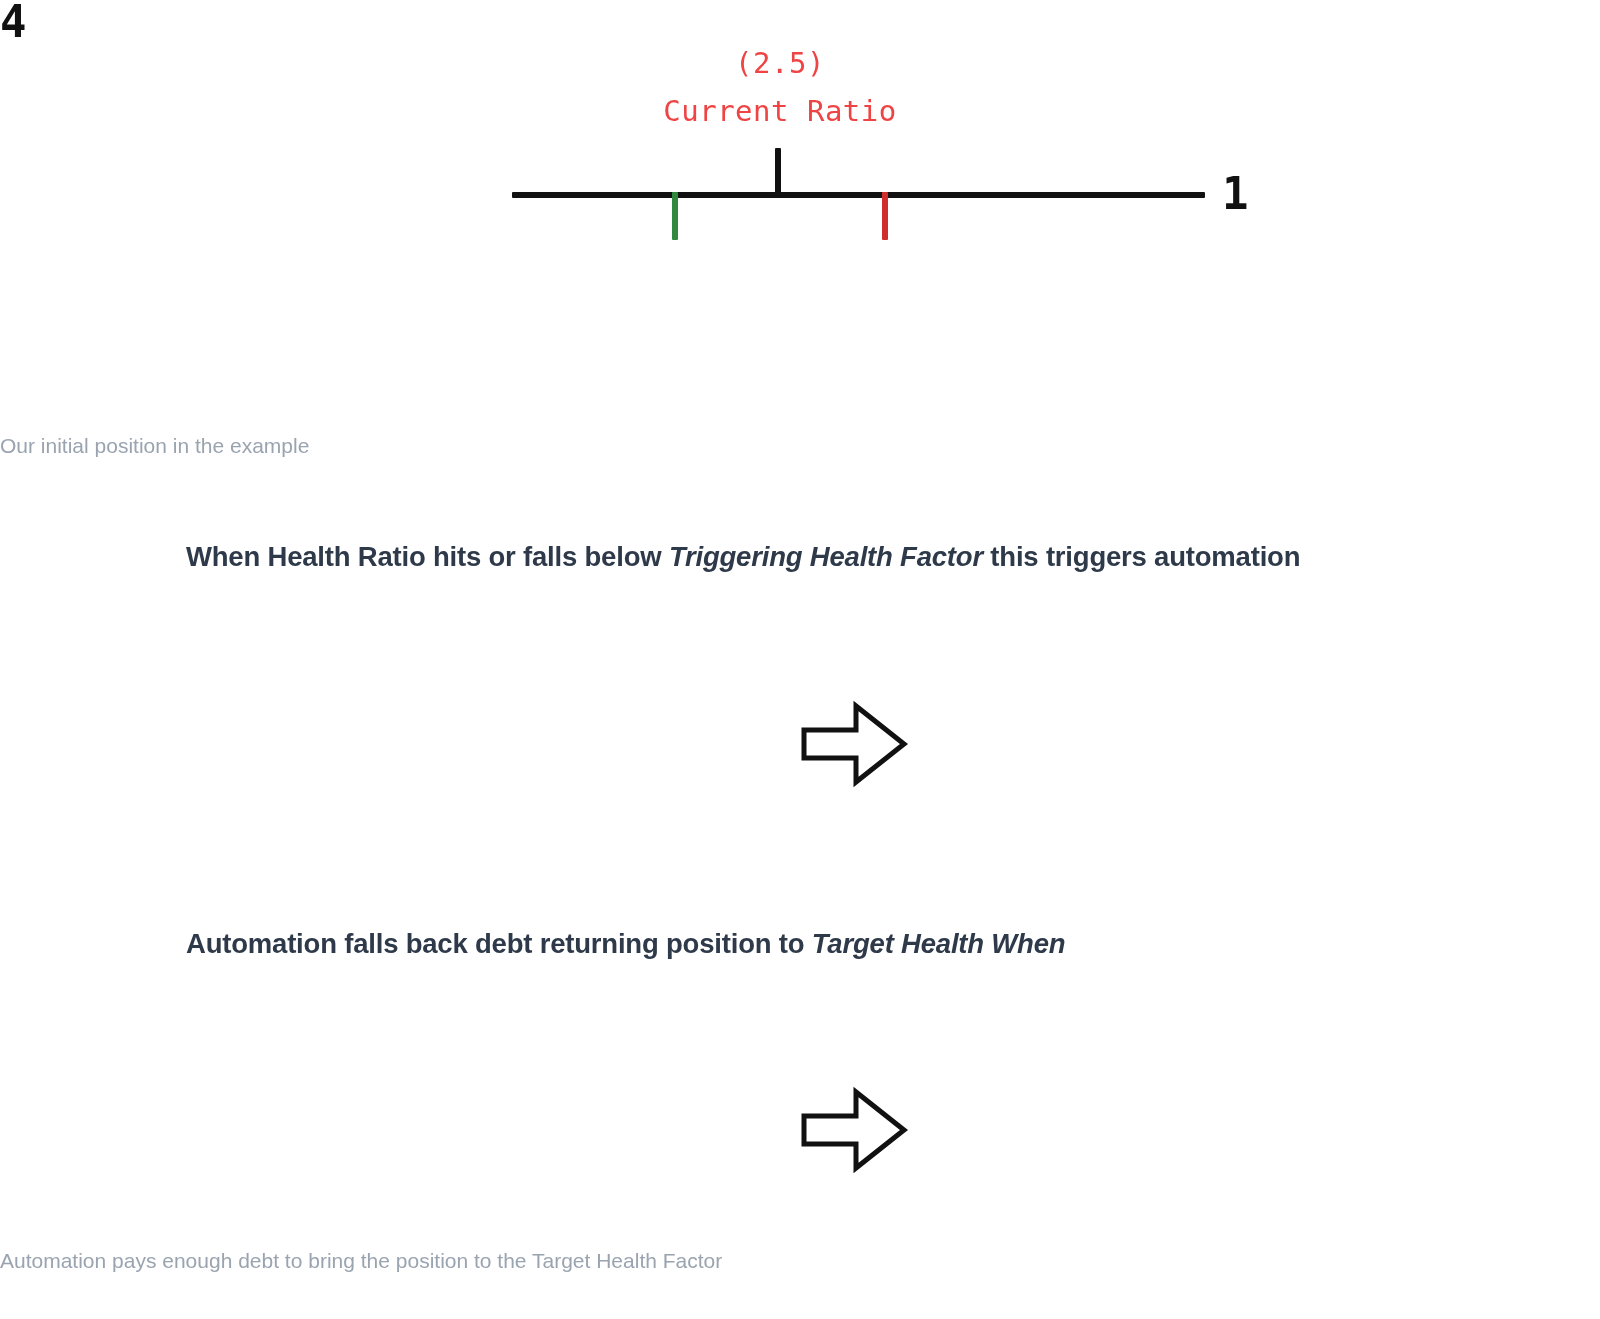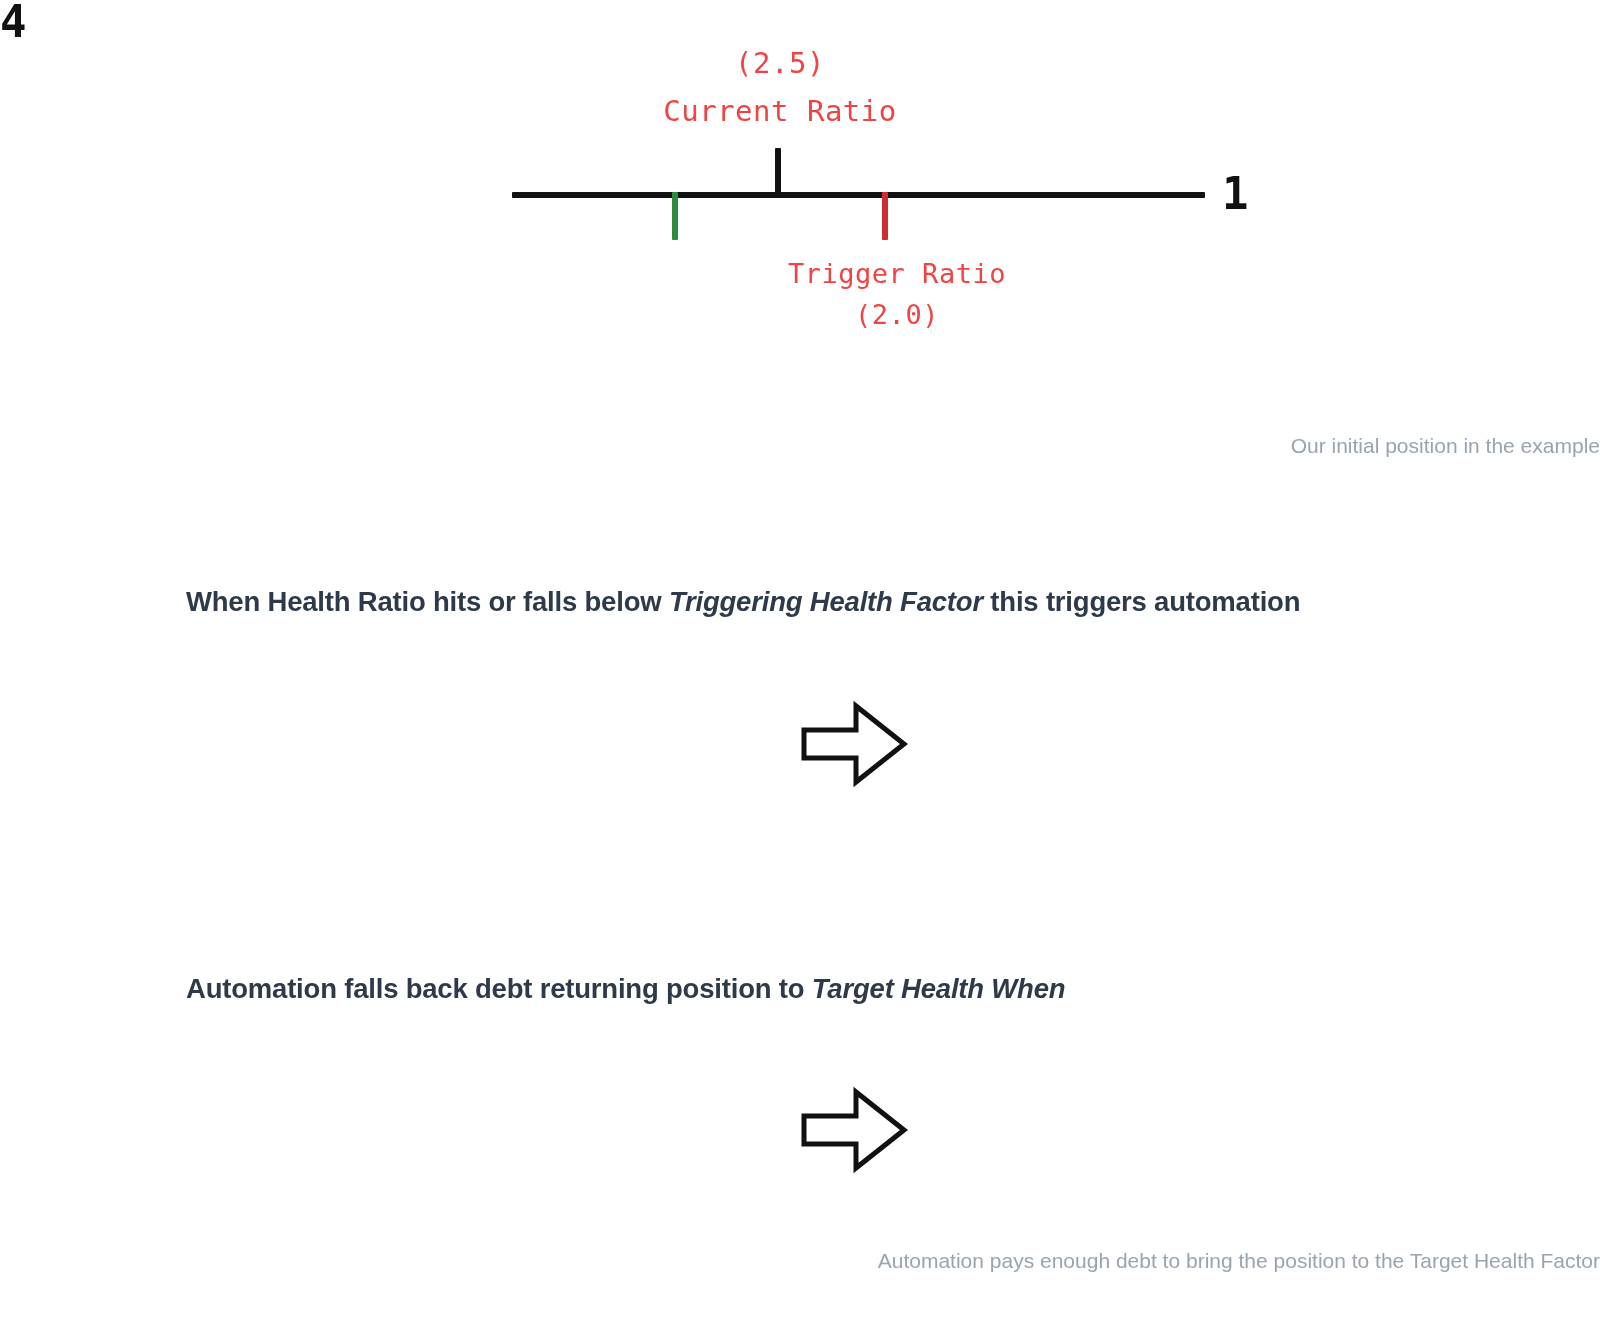--- a/index.html
+++ b/index.html
@@ -59,38 +59,37 @@
   #hero .cap-2_5      { left: 640px; top: 42px;  width: 280px; font-size: 29px; }
   #hero .cap-current  { left: 620px; top: 90px;  width: 320px; font-size: 29px; }
   #hero .cap-target   { left: 516px; top: 254px; width: 300px; }
   #hero .cap-trigger  { left: 772px; top: 254px; width: 250px; }
   #hero .cap-liquid   { left: 1090px; top: 236px; width: 300px; font-size: 29px; }
 
   
   .figcap {
     position: absolute;
     width: 1600px;
-    text-align: right;
+    text-align: left;
     color: #9aa4b0;
     font-size: 21px;
     font-family: "Liberation Sans", sans-serif;
   }
   #cap-top    { top: 434px; }
   #cap-bottom { top: 1249px; }
 
   
   .heading {
     position: absolute;
     left: 186px;
     font-size: 27.5px;
     font-weight: 700;
     color: #2e3a4a;
     letter-spacing: -0.2px;
     white-space: nowrap;
-    margin-top: 45px;
   }
   .heading i { font-style: italic; }
   #heading-1 { top: 541px; }
   #heading-2 { top: 928px; }
 
   
   .panel { position: absolute; }
   .panel .valuelab {
     position: absolute;
     font-size: 19px;
@@ -117,24 +116,20 @@
 
   <div class="axis-line"></div>
 
   <div class="end-label mono end-right">1</div>
 
   <div class="tick tick-cur"></div>
   <div class="tick tick-green"></div>
   <div class="tick tick-red"></div>
 
 
-  <div class="cap cap-trigger mono">
-    <div>Trigger Ratio</div>
-    <div>(2.0)</div>
-  </div>
 
 </div>
 
 <div class="figcap" id="cap-top">Our initial position in the example</div>
 
 <div class="heading" id="heading-1">
   <span>When Health Ratio hits or falls below </span><i>Triggering Health Factor</i><span> this triggers automation</span>
 </div>
 
 <div class="panel" id="r2l" style="left:0; top:640px; width:800px; height:190px;">

